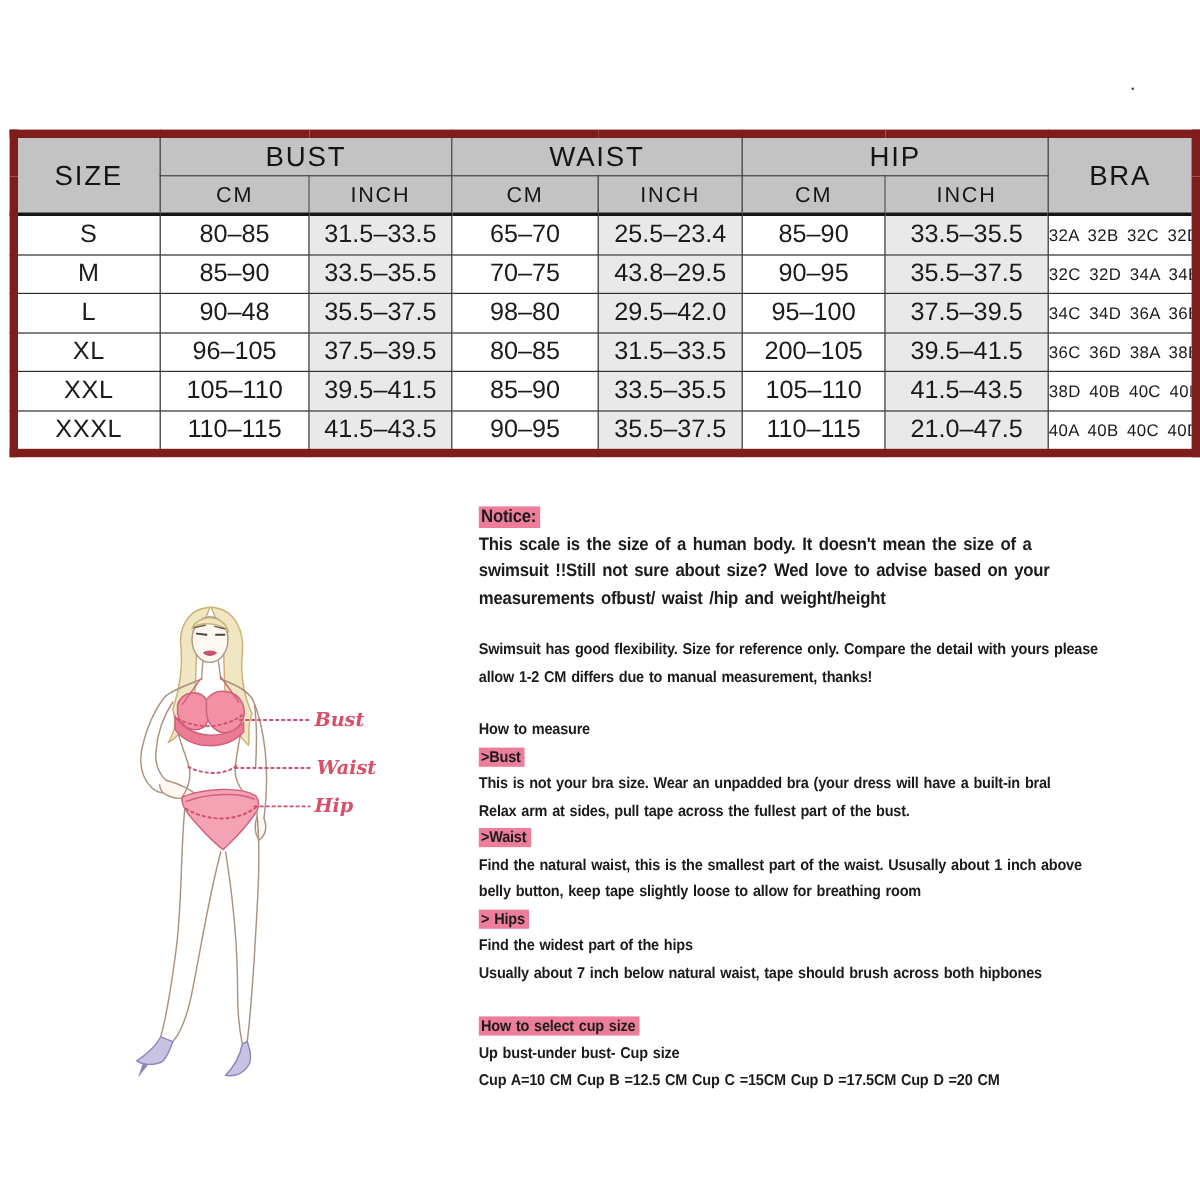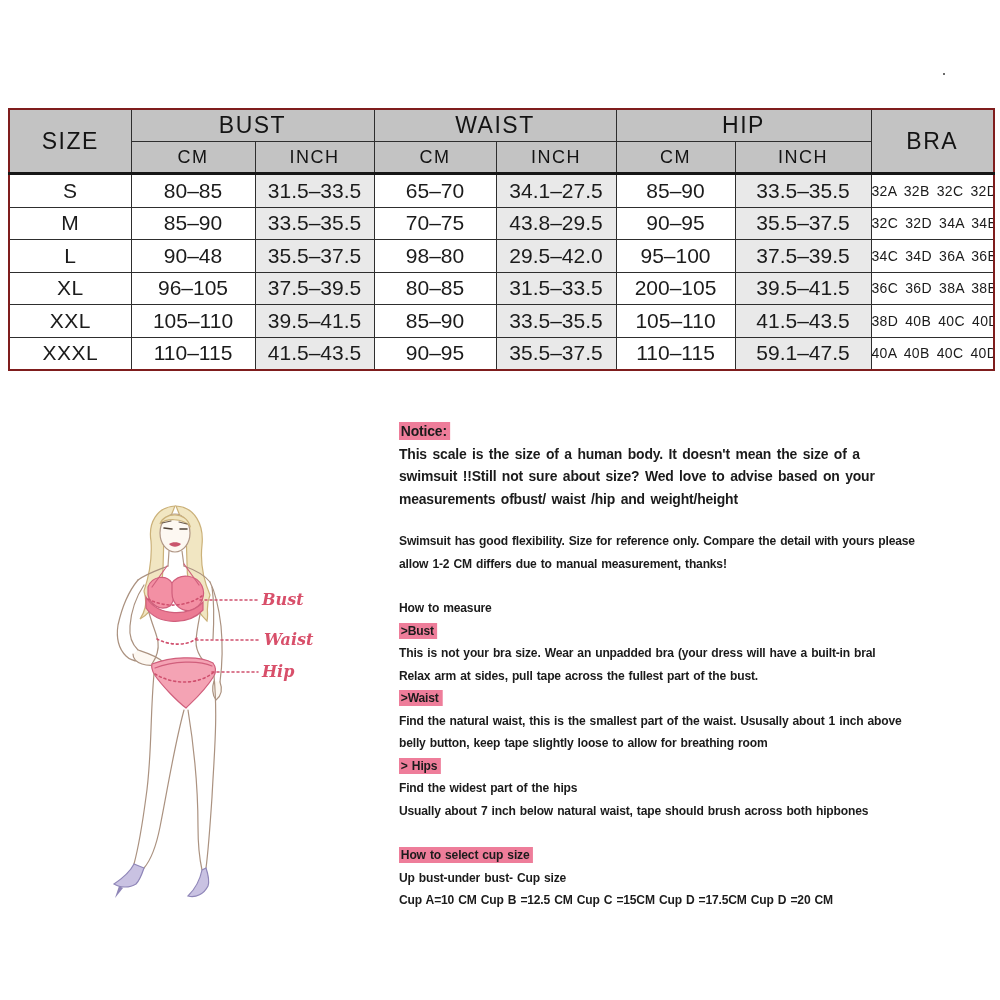--- a/index.html
+++ b/index.html
@@ -2,21 +2,21 @@
 <html><head>
 <meta charset="utf-8">
 <style>
   html,body{margin:0;padding:0;background:#fff;}
   body{width:1000px;height:1000px;position:relative;overflow:hidden;
        font-family:"Liberation Sans",sans-serif;color:#1b1b1b;}
 
   
   .chart-wrap{position:absolute;left:8px;top:108px;}
   table.size-chart{border-collapse:collapse;table-layout:fixed;width:985px;
-       border:2px solid #7f1d1d;}
+       border:7px solid #7f1d1d;}
   table.size-chart td{border:1.5px solid #2e2e2e;text-align:center;
        vertical-align:middle;padding:0;overflow:hidden;white-space:nowrap;}
   tr.h1 td,tr.h2 td{background:#c3c3c3;color:#141414;}
   tr.h1 td{height:31px;font-size:23px;letter-spacing:1.5px;}
   tr.h2 td{height:30px;font-size:18px;letter-spacing:1.5px;}
   tr.h1 td[rowspan]{font-size:23px;}
   tr.h2 td, tr.h1 td[rowspan]{border-bottom:3px solid #161616;}
   tr.datarow td{height:31.5px;background:#fff;}
   td.size-cell{font-size:21px;letter-spacing:0.5px;}
   td.num{font-family:Liberation Sans, sans-serif;font-size:21px;}
@@ -72,21 +72,21 @@
         <td>INCH</td>
         <td>CM</td>
         <td>INCH</td>
       </tr>
 
       <tr class="datarow">
         <td class="size-cell">S</td>
         <td class="num">80–85</td>
         <td class="num inch-cell">31.5–33.5</td>
         <td class="num">65–70</td>
-        <td class="num inch-cell">34.1–27.5</td>
+        <td class="num inch-cell">25.5–23.4</td>
         <td class="num">85–90</td>
         <td class="num inch-cell">33.5–35.5</td>
         <td class="bra-cell">32A 32B 32C 32D</td>
       </tr>
       <tr class="datarow">
         <td class="size-cell">M</td>
         <td class="num">85–90</td>
         <td class="num inch-cell">33.5–35.5</td>
         <td class="num">70–75</td>
         <td class="num inch-cell">43.8–29.5</td>
@@ -124,21 +124,21 @@
         <td class="num inch-cell">41.5–43.5</td>
         <td class="bra-cell">38D 40B 40C 40D</td>
       </tr>
       <tr class="datarow">
         <td class="size-cell">XXXL</td>
         <td class="num">110–115</td>
         <td class="num inch-cell">41.5–43.5</td>
         <td class="num">90–95</td>
         <td class="num inch-cell">35.5–37.5</td>
         <td class="num">110–115</td>
-        <td class="num inch-cell">59.1–47.5</td>
+        <td class="num inch-cell">21.0–47.5</td>
         <td class="bra-cell">40A 40B 40C 40D</td>
       </tr>
     </tbody>
   </table>
 </div>
 
 <svg class="figure-svg" width="240" height="420" viewBox="0 0 240 420">
   <g fill="none" stroke="#ab9280" stroke-width="1.2" stroke-linecap="round">
 
     <path d="M75,11 C57,12 48,28 51,46 C52,60 50,78 44,96 C48,110 44,118 40,124 C55,116 62,96 63,74 L64,38 Z" fill="#f1e6c2" stroke="#cbb179"></path>

